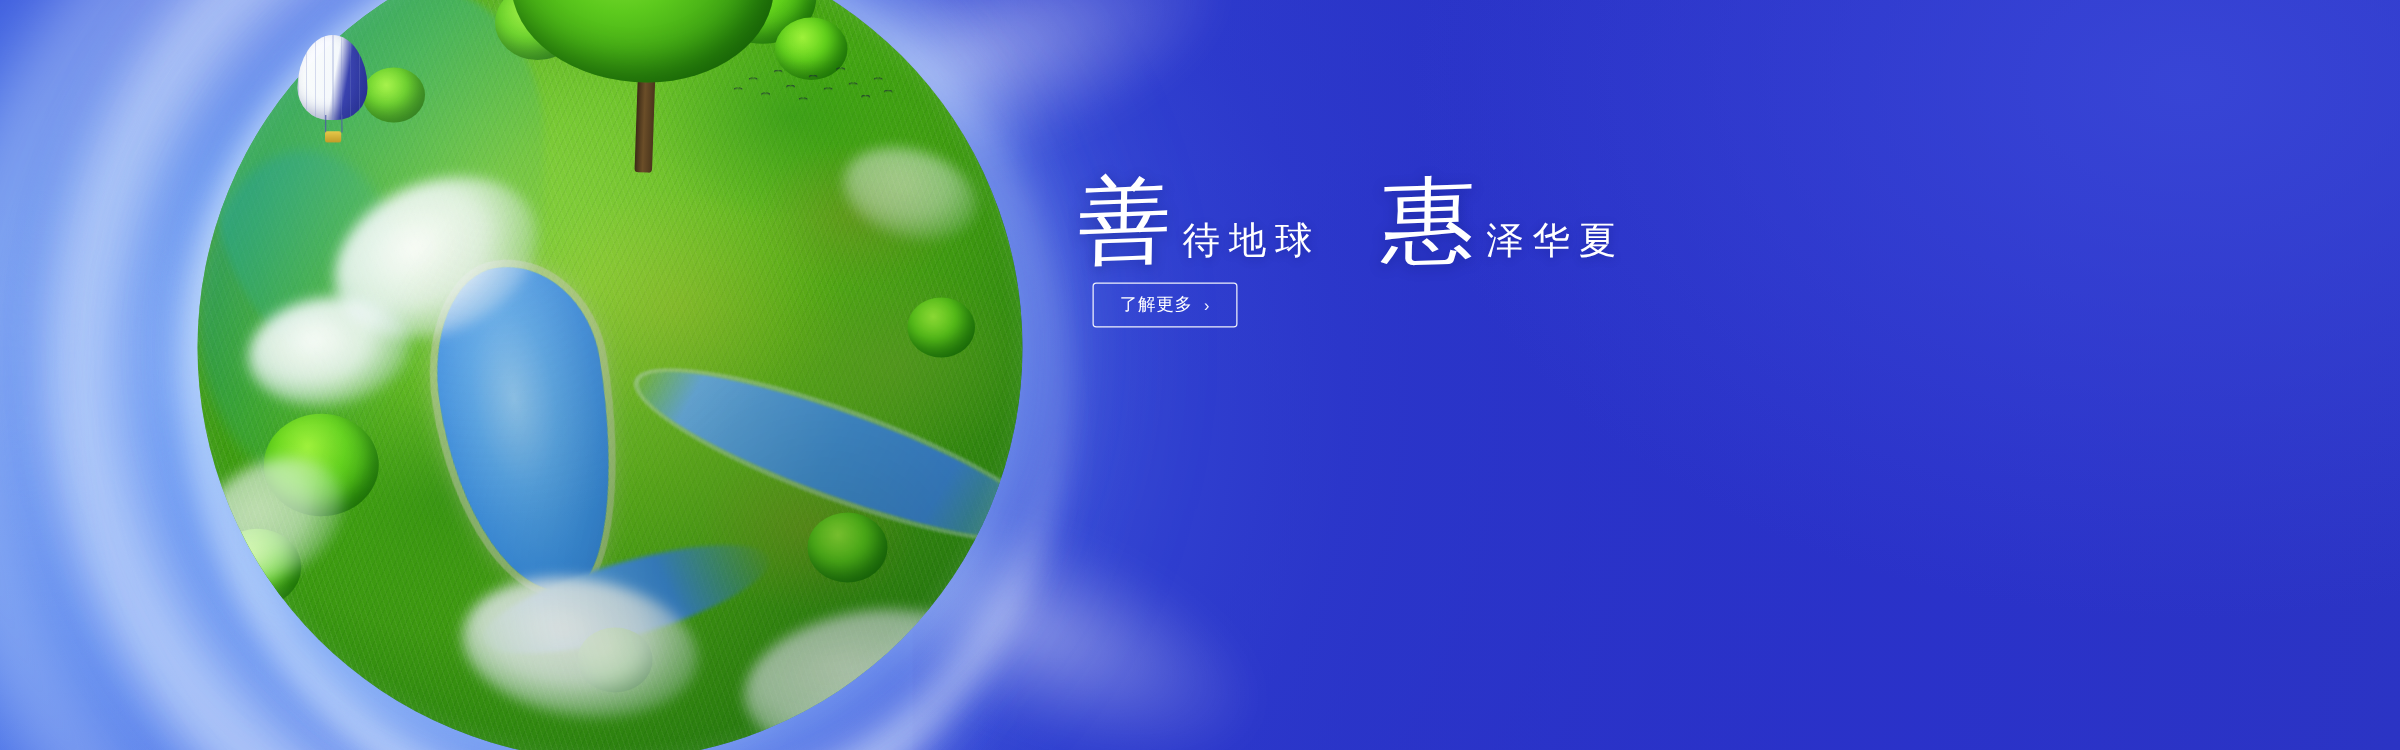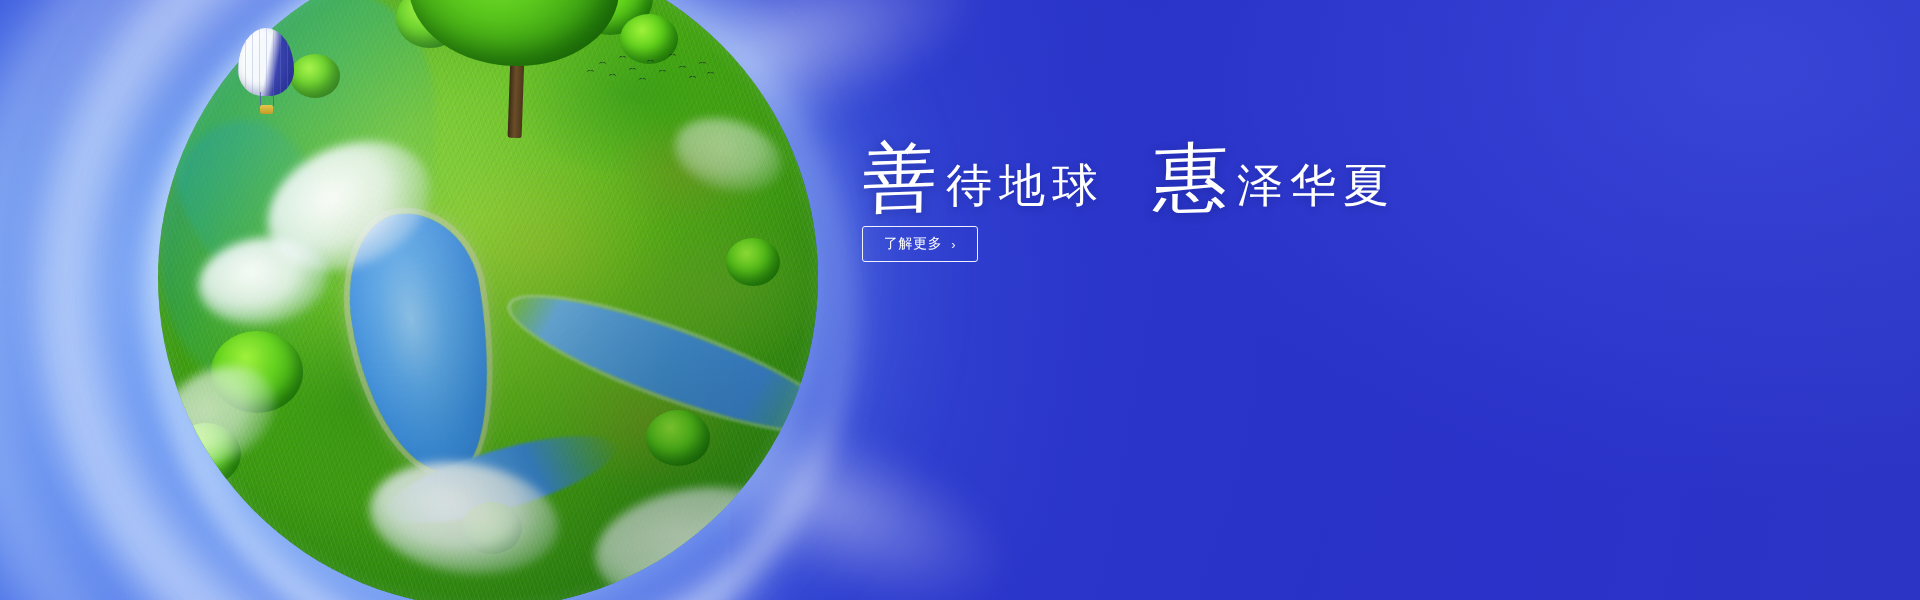--- a/index.html
+++ b/index.html
@@ -316,21 +316,21 @@
     line-height: 0.92;
     font-weight: 400;
     letter-spacing: 0;
     text-shadow: 0 2px 10px rgba(10,20,90,0.35);
     transform: skewX(-3deg) rotate(-2deg);
     transform-origin: bottom left;
     padding-right: 6px;
   }
   .hl-small {
     font-family: Liberation Sans, sans-serif;
-    font-size: 46px;
+    font-size: 30px;
     line-height: 1;
     letter-spacing: 7px;
     padding-bottom: 4px;
     padding-left: 4px;
     text-shadow: 0 2px 8px rgba(10,20,90,0.30);
   }
   .subtitle {
     font-size: 23px;
     letter-spacing: 8.5px;
     line-height: 1.35;
@@ -359,20 +359,21 @@
     height: 36px;
     border: 1px solid rgba(255,255,255,0.92);
     border-radius: 3px;
     background: transparent;
     color: #ffffff;
     font-family: inherit;
     font-size: 14px;
     letter-spacing: 0.6px;
     cursor: pointer;
     padding: 0;
+    margin-left: 12px;
   }
   .cta .chev {
     font-size: 13px;
     line-height: 1;
     opacity: 0.95;
   }
 </style>
 </head>
 <body>
 

